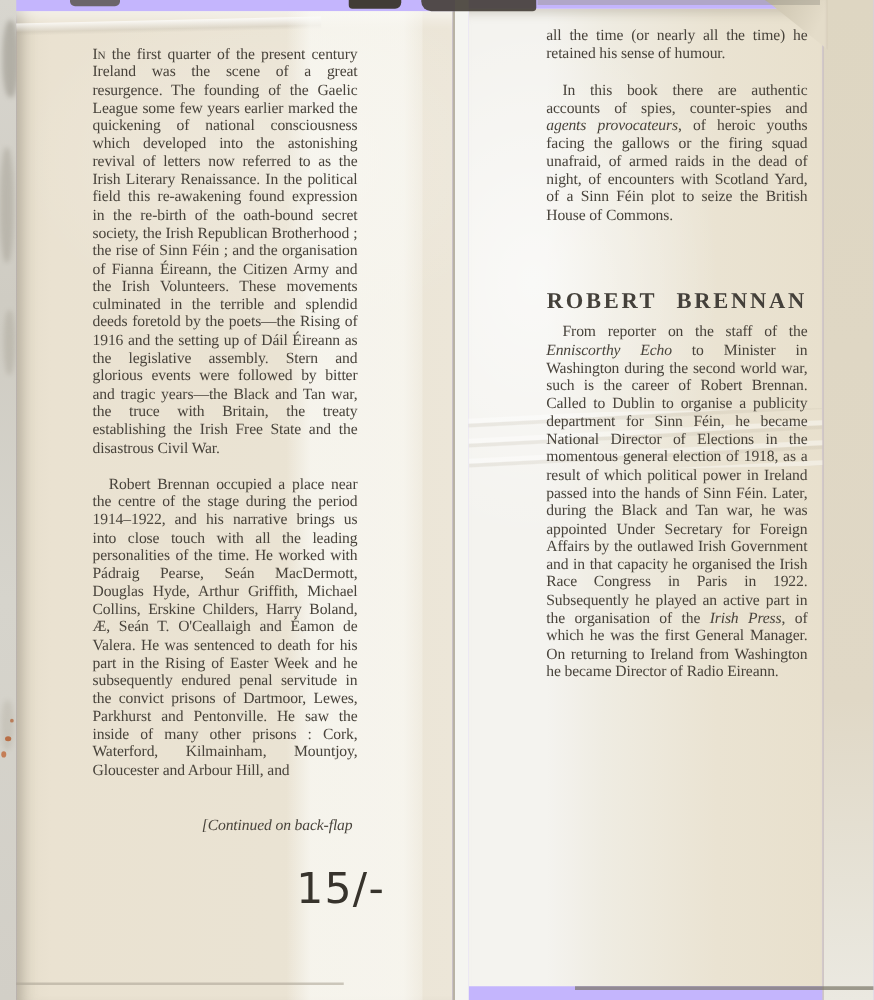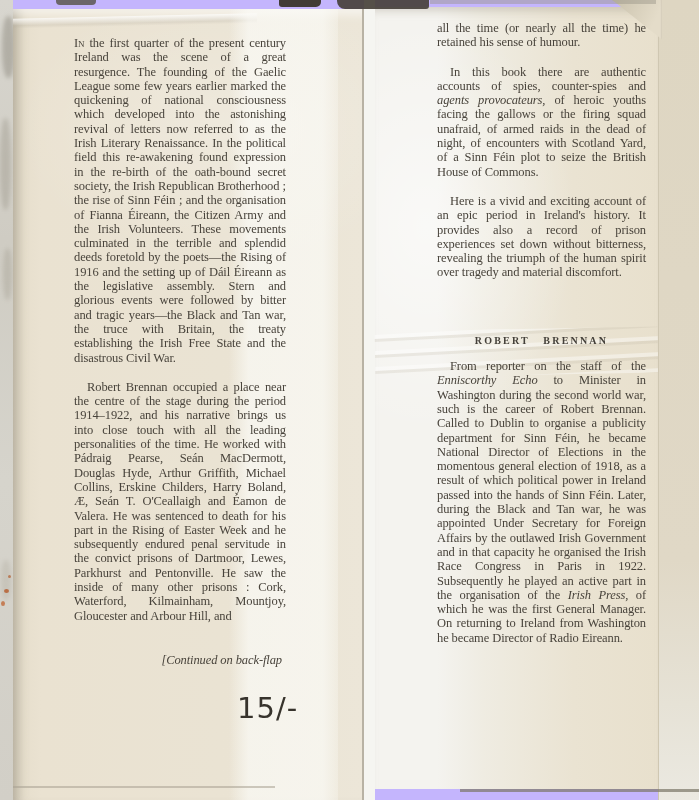--- a/index.html
+++ b/index.html
@@ -69,24 +69,24 @@
   .text-col{position:absolute;color:#48433b;font-size:12.5px;line-height:14.3px;
     text-align:justify;letter-spacing:-0.1px;}
   .left-text{left:61px;top:27px;width:212px;}
   .right-text{left:62px;top:14px;width:209px;}
   .para{margin:0;text-align:justify;}
   .para + .para{margin-top:15px;}
   .para.indent{text-indent:13px;}
   .it{font-style:italic;}
   .sc{font-variant:small-caps;}
   .cont-note{margin-top:30px;text-align:right;font-style:italic;padding-right:4px;}
-  .heading{margin:54px 0 11px;text-align:center;font-size:10px;font-weight:bold;
+  .heading{margin:54px 0 11px;text-align:center;font-size:18px;font-weight:bold;
     letter-spacing:2.2px;word-spacing:9px;color:#44403a;}
   .price{position:absolute;left:224px;top:682px;font-family:"DejaVu Sans", sans-serif;
-    font-size:29px;color:#37332c;letter-spacing:1px;}
+    font-size:34px;color:#37332c;letter-spacing:1px;}
 </style>
 </head>
 <body>
 
 <div class="stage">
 
   <div class="left-edge">
     <div class="smudge s1"></div>
     <div class="smudge s2"></div>
     <div class="smudge s3"></div>
@@ -109,21 +109,20 @@
   </div>
 
   <div class="gap-strip"></div>
 
   <div class="flap back-flap">
     <div class="wrinkle"></div>
     <div class="text-col right-text">
       <div>
           <p class="para"><span>all the time (or nearly all the time) he retained his sense of humour.</span></p>
           <p class="para indent"><span>In this book there are authentic accounts of spies, counter-spies and </span><span class="it">agents provocateurs</span><span>, of heroic youths facing the gallows or the firing squad unafraid, of armed raids in the dead of night, of encounters with Scotland Yard, of a Sinn Féin plot to seize the British House of Commons.</span></p>
-          <p class="para indent"><span>Here is a vivid and exciting account of an epic period in Ireland's history. It provides also a record of prison experiences set down without bitterness, revealing the triumph of the human spirit over tragedy and material discomfort.</span></p>
         </div>
       <h2 class="heading">ROBERT BRENNAN</h2>
       <div>
           <p class="para indent"><span>From reporter on the staff of the </span><span class="it">Enniscorthy Echo</span><span> to Minister in Washington during the second world war, such is the career of Robert Brennan.  Called to Dublin to organise a publicity department for Sinn Féin, he became National Director of Elections in the momentous general election of 1918, as a result of which political power in Ireland passed into the hands of Sinn Féin.  Later, during the Black and Tan war, he was appointed Under Secretary for Foreign Affairs by the outlawed Irish Government and in that capacity he organised the Irish Race Congress in Paris in 1922.  Subsequently he played an active part in the organisation of the </span><span class="it">Irish Press</span><span>, of which he was the first General Manager.  On returning to Ireland from Washington he became Director of Radio Eireann.</span></p>
         </div>
     </div>
   </div>
 
   <div class="right-strip"></div>
   <div class="dogear"></div>

